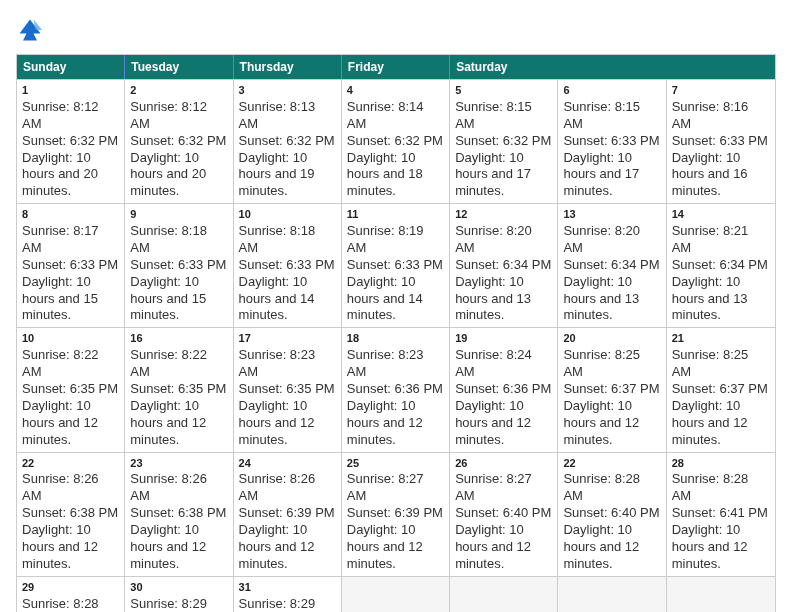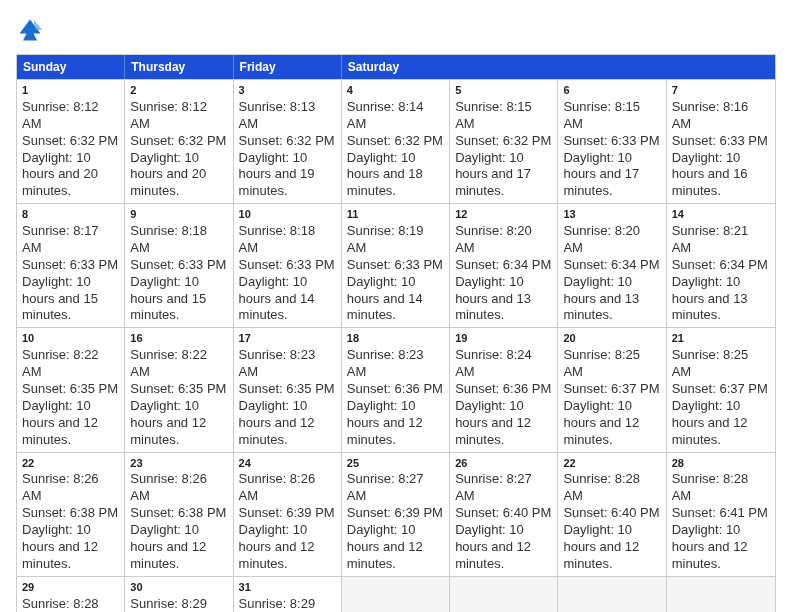--- a/index.html
+++ b/index.html
@@ -53,21 +53,21 @@
     }
     .calendar {
       flex: 1;
       display: flex;
       flex-direction: column;
       border: 1px solid #ccc;
     }
     .cal-header {
       display: grid;
       grid-template-columns: repeat(7, 1fr);
-      background: #1d4ed8;
+      background: #0f766e;
     }
     .cal-header-cell {
       color: #fff;
       font-size: 12px;
       font-weight: bold;
       padding: 5px 6px;
       text-align: left;
       border-right: 1px solid #5585d4;
     }
     .cal-header-cell:last-child { border-right: none; }
@@ -122,20 +122,21 @@
     </div>
     <div class="title-section">
       <div class="main-title"></div>
       <div class="subtitle"></div>
     </div>
   </div>
 
   <div class="calendar">
     <div class="cal-header" id="cal-header">
         <div class="cal-header-cell">Sunday</div>
+        <div class="cal-header-cell">Tuesday</div>
         <div class="cal-header-cell">Thursday</div>
         <div class="cal-header-cell">Friday</div>
         <div class="cal-header-cell">Saturday</div>
       </div>
     <div class="cal-body" id="cal-body">
         <div class="cal-row">
           <div class="cal-cell">
         <span class="day-num">1</span>
         <span class="cell-text">Sunrise: 8:12 AM<br>Sunset: 6:32 PM<br>Daylight: 10 hours and 20 minutes.</span>
       </div>

